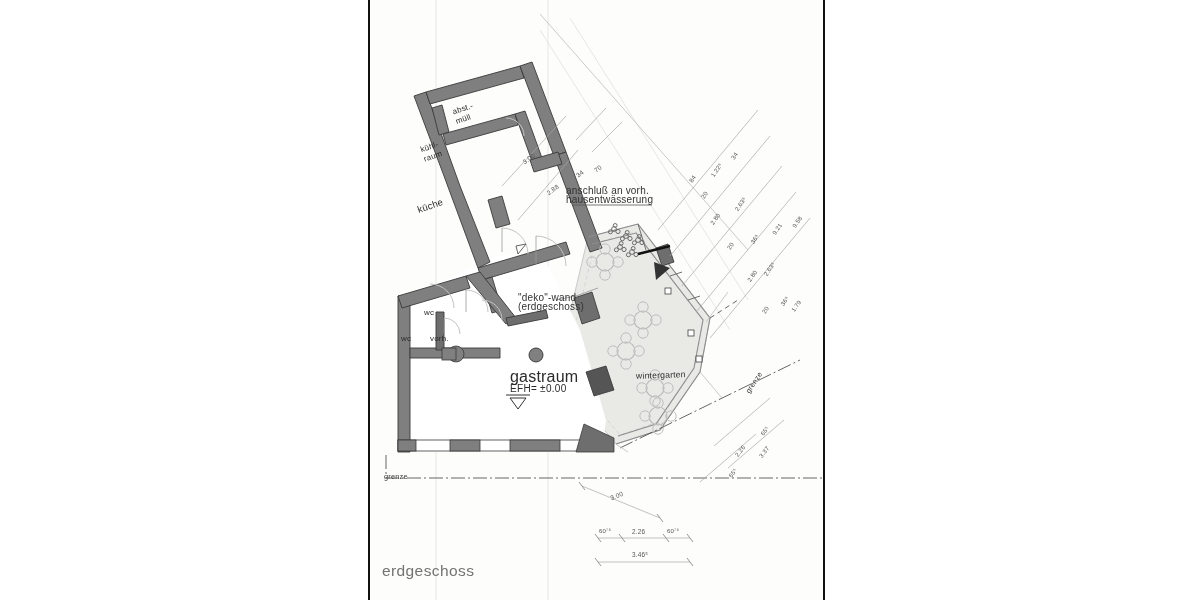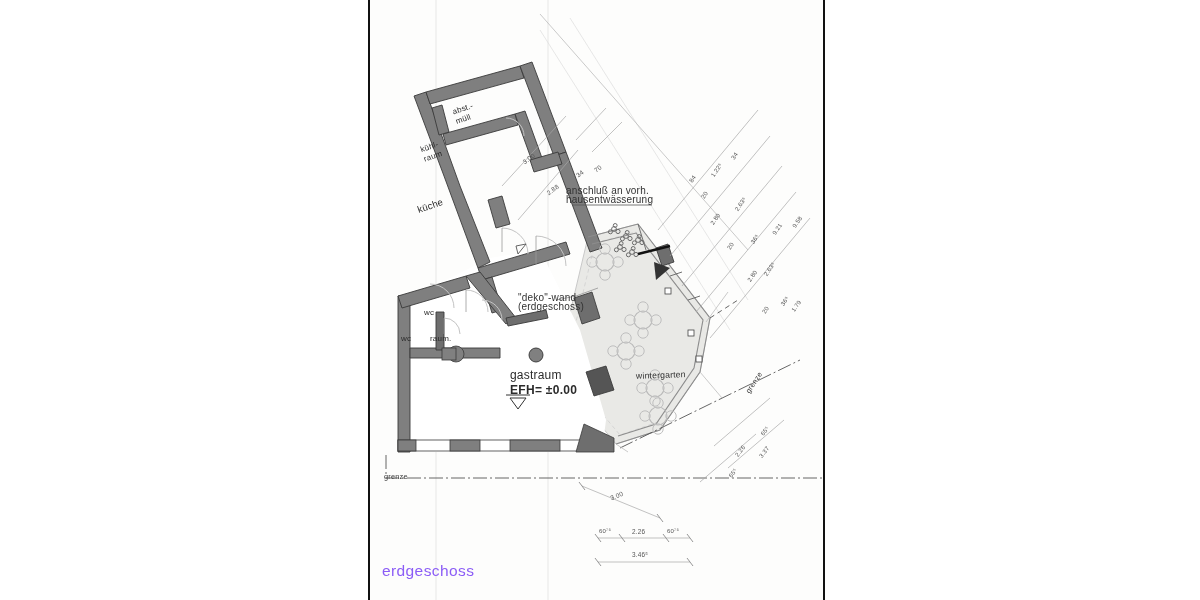--- a/index.html
+++ b/index.html
@@ -13,23 +13,23 @@
   .border-r{position:absolute;left:821px;top:0;width:4px;height:600px;background:#111;}
 
   svg{position:absolute;left:0;top:0;}
   .lbl{position:absolute;white-space:nowrap;font-family:"Liberation Sans",sans-serif;
        color:#2b2b2b;letter-spacing:.2px;}
   .rm{font-size:9.5px;}
   .rmsm{font-size:8px;}
   .note{font-size:10px;line-height:9px;color:#333;}
   .dim{font-size:6.4px;color:#555;}
   .dim2{font-size:6px;color:#555;}
-  .title{font-size:15.5px;color:#8b5cf6;letter-spacing:.4px;}
-  .gastxt{font-size:12px;text-align:right;}
-  .efh{font-size:12px;letter-spacing:.3px;font-weight:bold;}
+  .title{font-size:15.5px;color:#737373;letter-spacing:.4px;}
+  .gastxt{font-size:16px;text-align:right;}
+  .efh{font-size:10px;letter-spacing:.3px;}
   .wg{font-size:8.6px;color:#2f2f2f;}
   .grz{font-size:7.4px;color:#3a3a3a;}
 </style>
 </head>
 <body>
 
 <div id="stage">
 
   <div class="border-l"></div>
   <div class="border-r"></div>
@@ -227,21 +227,21 @@
       <div>kühl-</div>
       <div>raum</div>
     </div>
 
     <div class="lbl rm" style="left:47px;top:200px;transform:rotate(-19deg);">küche</div>
 
     <div class="lbl rmsm" style="left:54px;top:308px;">wc</div>
 
     <div class="lbl rmsm" style="left:31px;top:334px;">wc</div>
 
-    <div class="lbl rmsm" style="left:60px;top:334px;">raum.</div>
+    <div class="lbl rmsm" style="left:60px;top:334px;">vorh.</div>
 
     <div class="lbl gastxt" style="left:140px;top:368px;">gastraum</div>
 
     <div class="lbl wg" style="left:266px;top:370px;transform:rotate(-2deg);">wintergarten</div>
 
     <div class="lbl efh" style="left:140px;top:383px;">EFH=  ±0.00</div>
 
     <div class="lbl note" style="left:148px;top:293px;">
       <div>"deko"-wand</div>
       <div>(erdgeschoss)</div>

